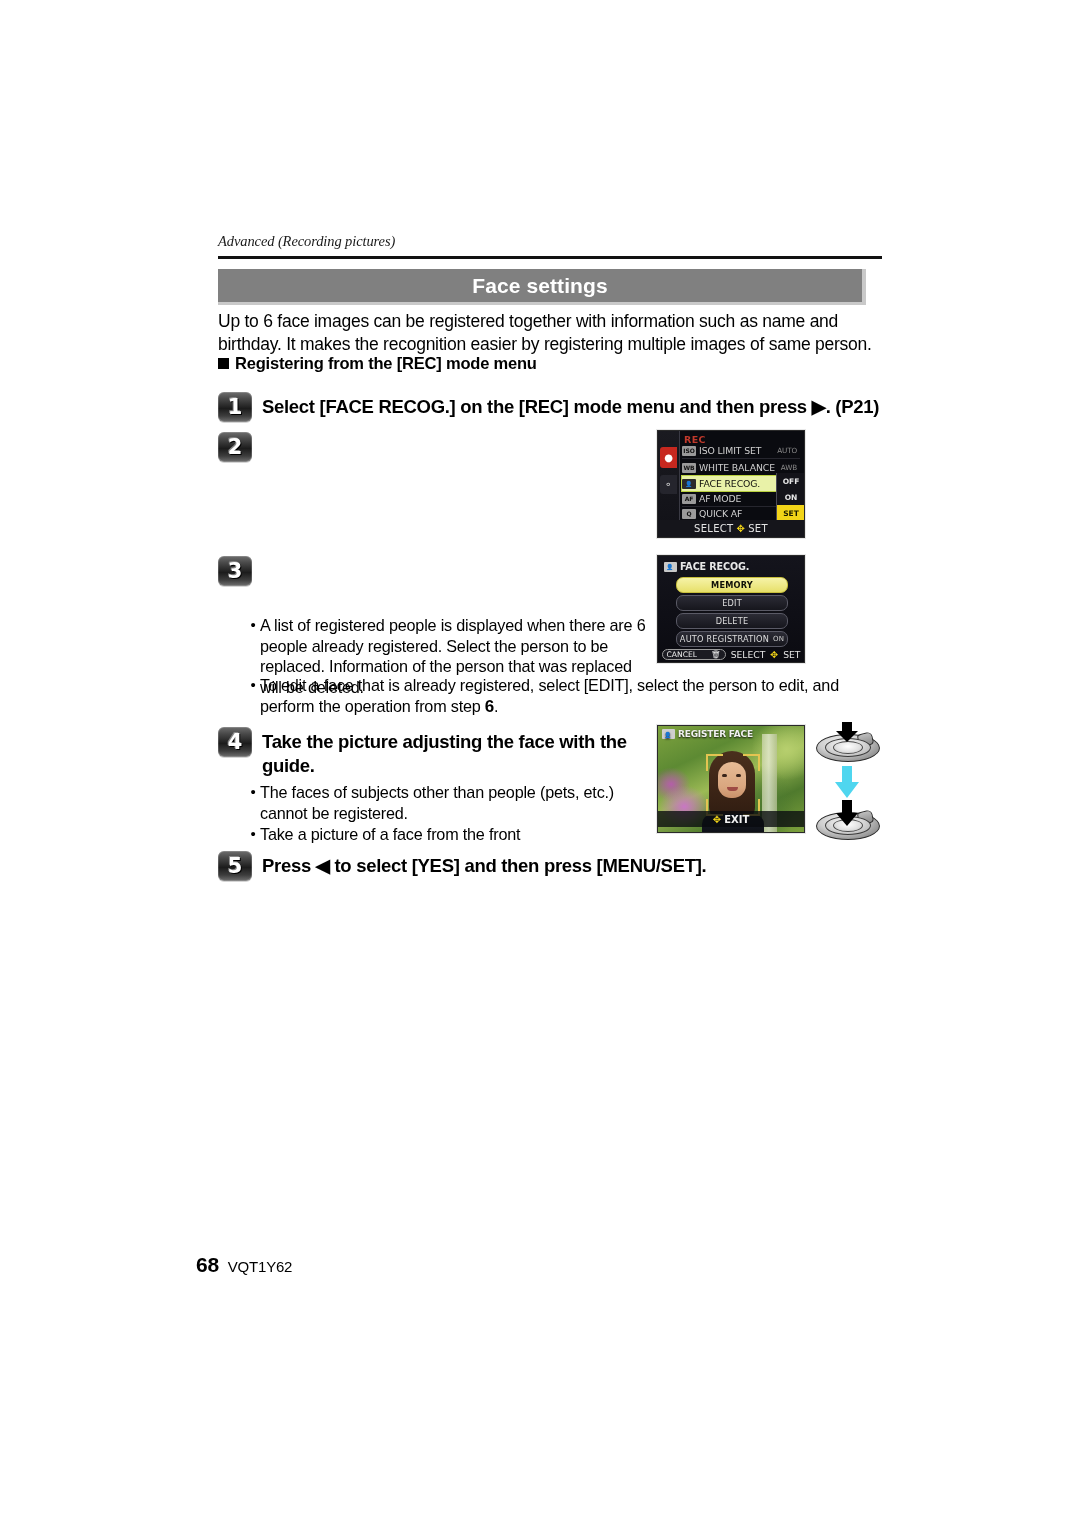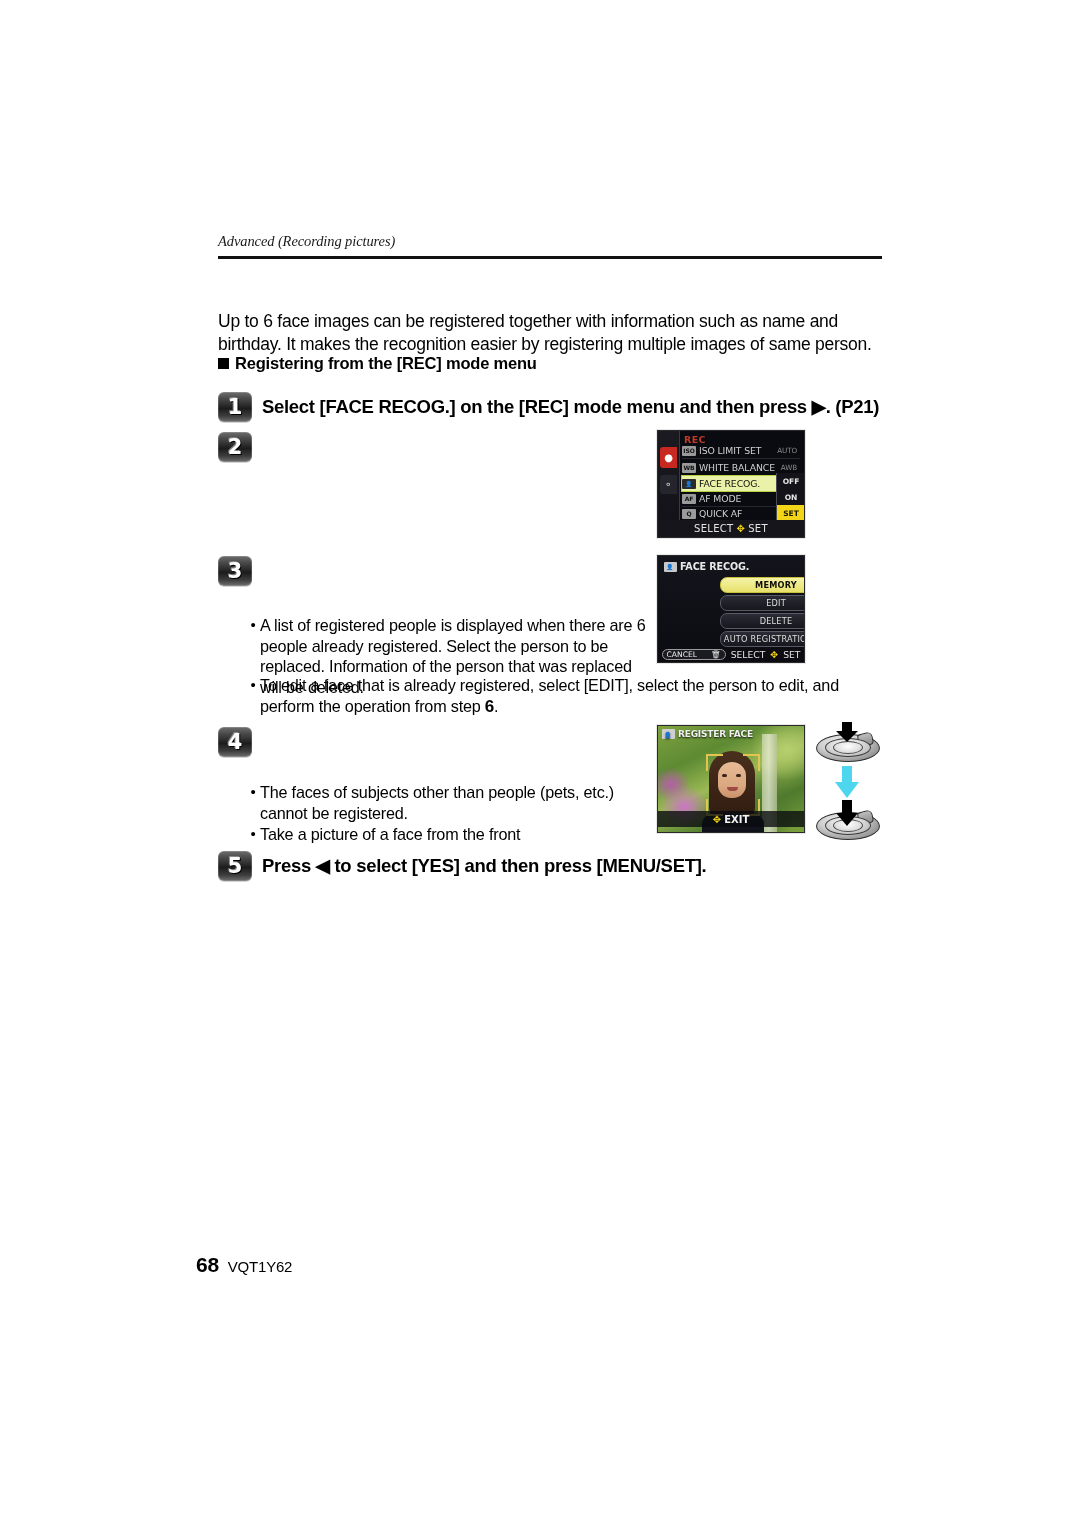--- a/index.html
+++ b/index.html
@@ -227,21 +227,21 @@
   }
   .s2 .hdr .fic {
     width: 13px; height: 10px; background:#c9c9c9; border-radius:1px;
     display:flex; align-items:center; justify-content:center; color:#111; font-size:6px;
   }
   .s2 .btn {
     position:absolute; left: 18px; width: 110px; height: 14px;
     border: 1px solid #5a5a66; border-radius: 7px;
     background: linear-gradient(180deg,#2b2b35 0%,#16161d 100%);
     color:#dedede; font-size: 8.2px; letter-spacing:0.2px;
-    display:flex; align-items:center; justify-content:center;margin-left:44px;
+    display:flex; align-items:center; justify-content:center;
   }
   .s2 .btn.sel {
     background: linear-gradient(180deg,#f6f3a8 0%,#e7e06a 100%);
     border-color:#c8bf3c; color:#101008; font-weight:bold;
   }
   .s2 .b1 { top: 21px; }
   .s2 .b2 { top: 39px; }
   .s2 .b3 { top: 57px; }
   .s2 .b4 { top: 75px; }
   .s2 .b4 .onflag { color:#cfcfcf; font-size:7px; margin-left:4px; }
@@ -388,20 +388,23 @@
   .docid  { font-size: 15px; letter-spacing: -0.2px; }
 </style>
 </head>
 <body>
 
 <div class="page">
 
   <div class="runhead">Advanced (Recording pictures)</div>
   <div class="runrule"></div>
 
+  <div class="banner">
+    <span class="banner-title">Face settings</span>
+  </div>
 
   <div class="intro">Up to 6 face images can be registered together with information such as name and birthday. It makes the recognition easier by registering multiple images of same person.</div>
 
   <div class="subhead">
     <span class="sq"></span>
     <span>Registering from the [REC] mode menu</span>
   </div>
 
   <div class="step" style="left:218px; top:392px; width:668px;">
     <div class="badge">1</div>
@@ -489,20 +492,21 @@
         <span>🗑</span>
       </span>
       <span>SELECT</span>
       <span class="joy">✥</span>
       <span>SET</span>
     </div>
   </div>
 
   <div class="step" style="left:218px; top:727px; width:425px;">
     <div class="badge">4</div>
+    <div class="step-body">Take the picture adjusting the face with the guide.</div>
   </div>
 
   <div class="bullets" style="left:246px; top:782px; width:400px;">
     <div class="bullet">
       <span class="dot">•</span>
       <span class="btxt">The faces of subjects other than people (pets, etc.) cannot be registered.</span>
     </div>
     <div class="bullet">
       <span class="dot">•</span>
       <span class="btxt">Take a picture of a face from the front</span>

